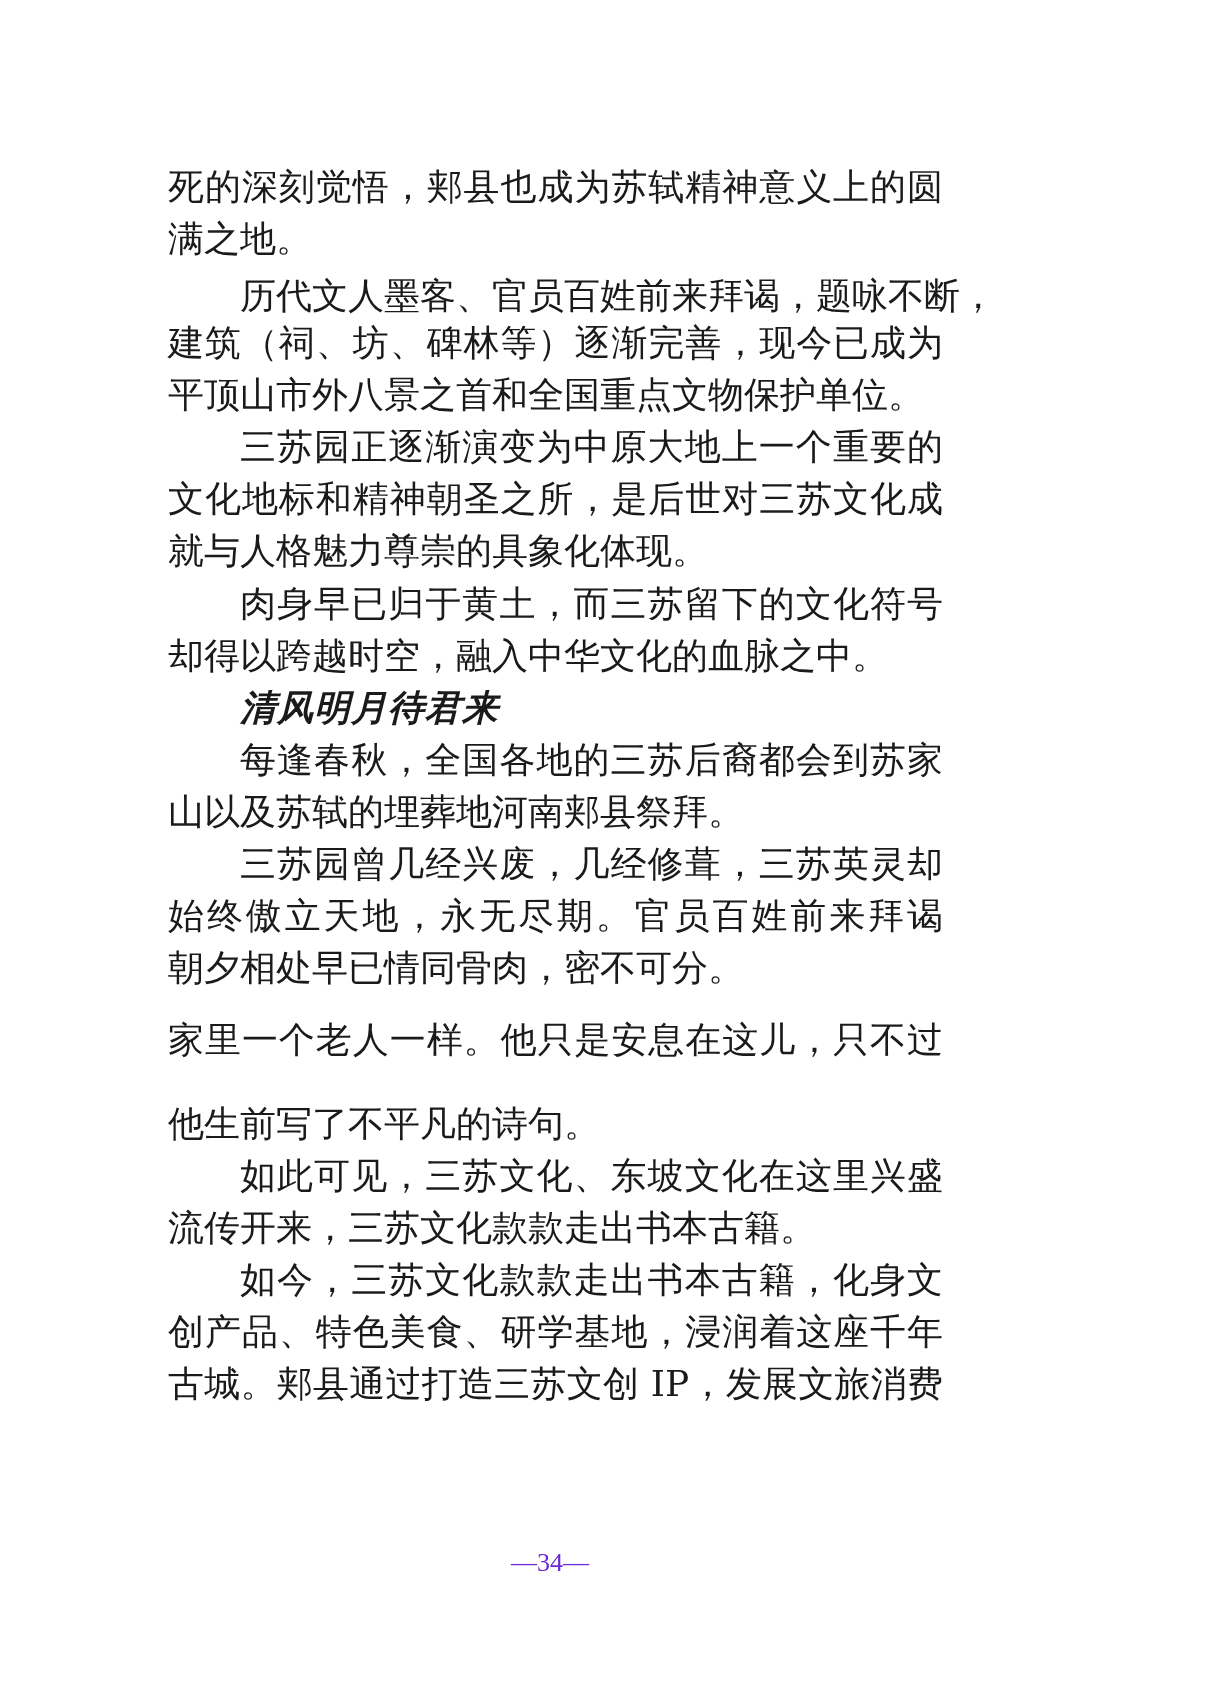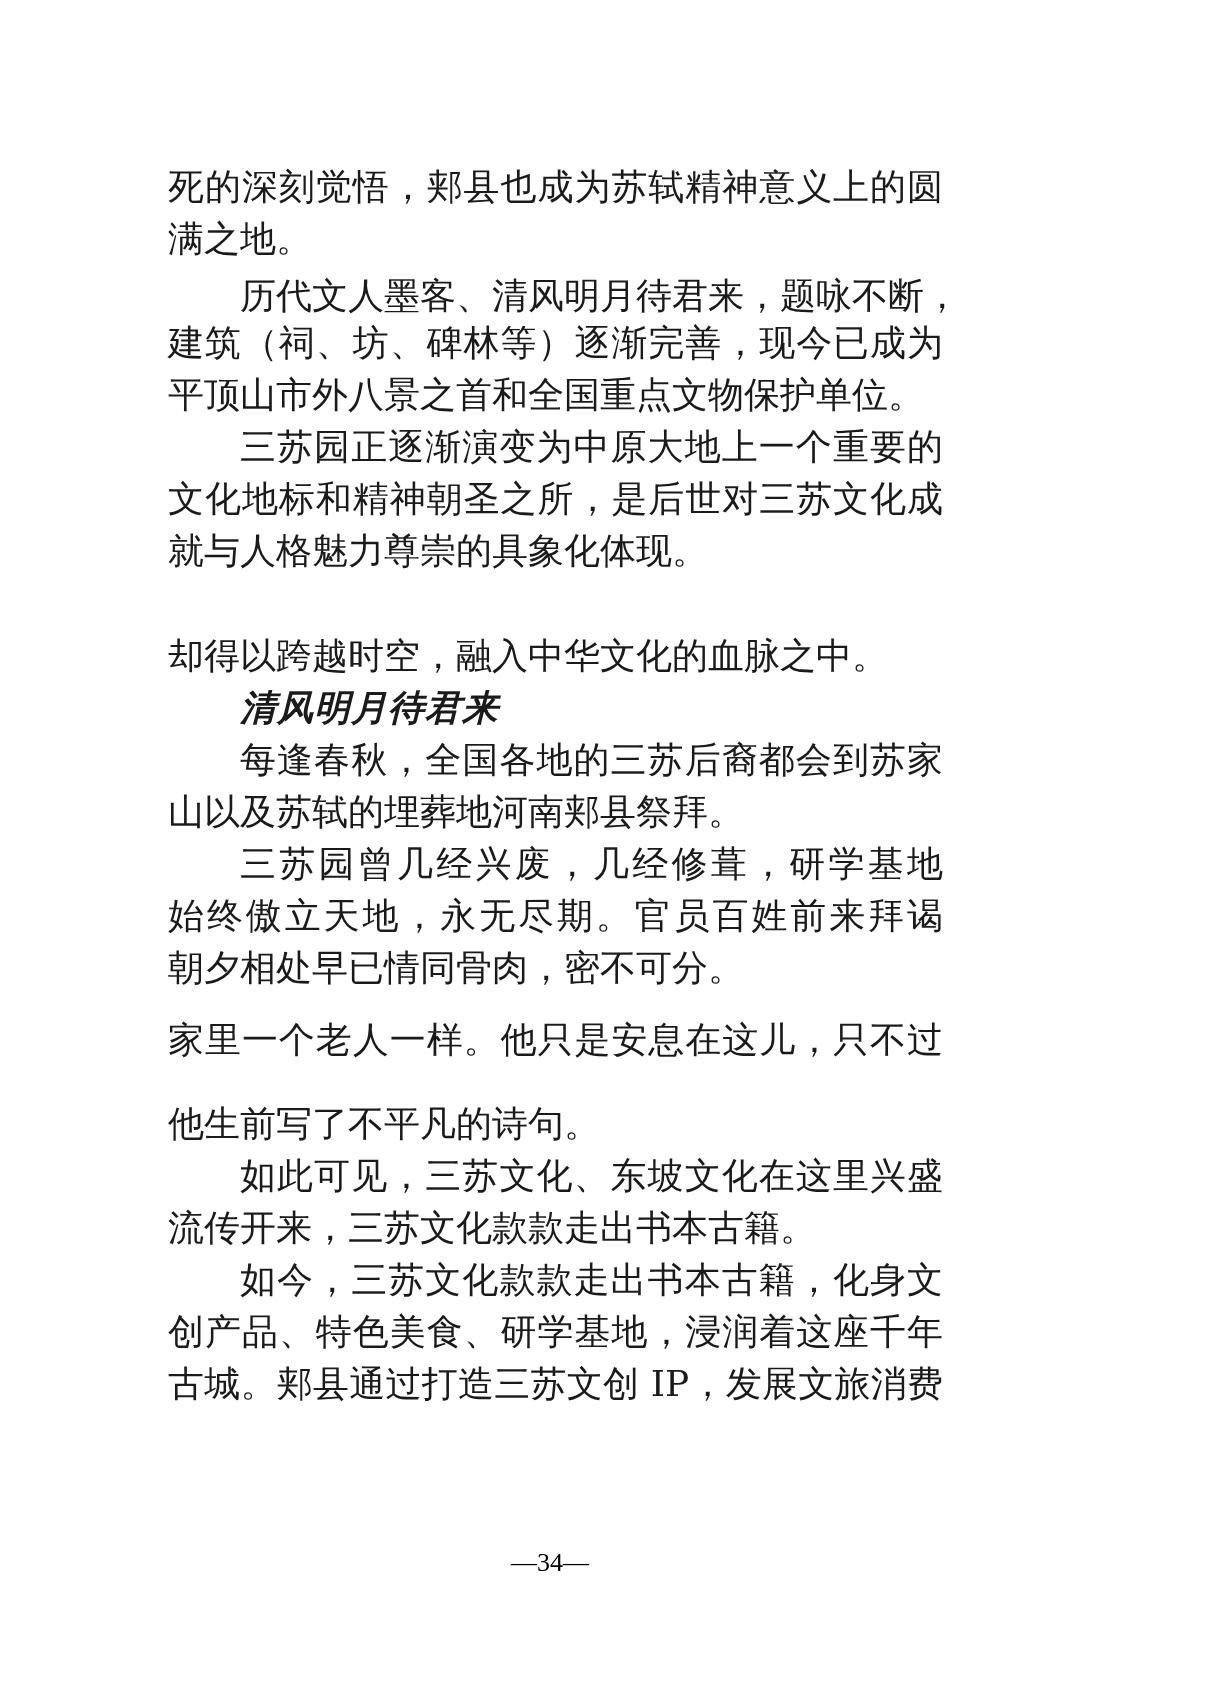--- a/index.html
+++ b/index.html
@@ -55,40 +55,41 @@
     }
     .page-number {
       position: absolute;
       left: 0;
       width: 1100px;
       top: 1545px;
       text-align: center;
       font-family: "Liberation Serif", "DejaVu Serif", serif;
       font-size: 26px;
       line-height: 36px;
-      color: #000000;
+      color: #6d28d9;
     }
   </style>
 </head>
 <body>
 
 <div class="page">
   <div class="line" style="top:161px">死的深刻觉悟，郏县也成为苏轼精神意义上的圆</div>
   <div class="line last" style="top:213px">满之地。</div>
-  <div class="line indent" style="top:270px">历代文人墨客、清风明月待君来，题咏不断，</div>
+  <div class="line indent" style="top:270px">历代文人墨客、官员百姓前来拜谒，题咏不断，</div>
   <div class="line" style="top:317px">建筑（祠、坊、碑林等）逐渐完善，现今已成为</div>
   <div class="line last" style="top:369px">平顶山市外八景之首和全国重点文物保护单位。</div>
   <div class="line indent" style="top:421px">三苏园正逐渐演变为中原大地上一个重要的</div>
   <div class="line" style="top:473px">文化地标和精神朝圣之所，是后世对三苏文化成</div>
   <div class="line last" style="top:525px">就与人格魅力尊崇的具象化体现。</div>
+  <div class="line indent" style="top:578px">肉身早已归于黄土，而三苏留下的文化符号</div>
   <div class="line last" style="top:630px">却得以跨越时空，融入中华文化的血脉之中。</div>
   <div class="heading" style="top:682px">清风明月待君来</div>
   <div class="line indent" style="top:734px">每逢春秋，全国各地的三苏后裔都会到苏家</div>
   <div class="line last" style="top:786px">山以及苏轼的埋葬地河南郏县祭拜。</div>
-  <div class="line indent" style="top:838px">三苏园曾几经兴废，几经修葺，研学基地</div>
+  <div class="line indent" style="top:838px">三苏园曾几经兴废，几经修葺，三苏英灵却</div>
   <div class="line" style="top:890px">始终傲立天地，永无尽期。官员百姓前来拜谒</div>
   <div class="line last" style="top:942px">朝夕相处早已情同骨肉，密不可分。</div>
   <div class="line" style="top:1014px">家里一个老人一样。他只是安息在这儿，只不过</div>
   <div class="line last" style="top:1098px">他生前写了不平凡的诗句。</div>
   <div class="line indent" style="top:1150px">如此可见，三苏文化、东坡文化在这里兴盛</div>
   <div class="line last" style="top:1202px">流传开来，三苏文化款款走出书本古籍。</div>
   <div class="line indent" style="top:1254px">如今，三苏文化款款走出书本古籍，化身文</div>
   <div class="line" style="top:1306px">创产品、特色美食、研学基地，浸润着这座千年</div>
   <div class="line" style="top:1358px">古城。郏县通过打造三苏文创 IP，发展文旅消费</div>
 

